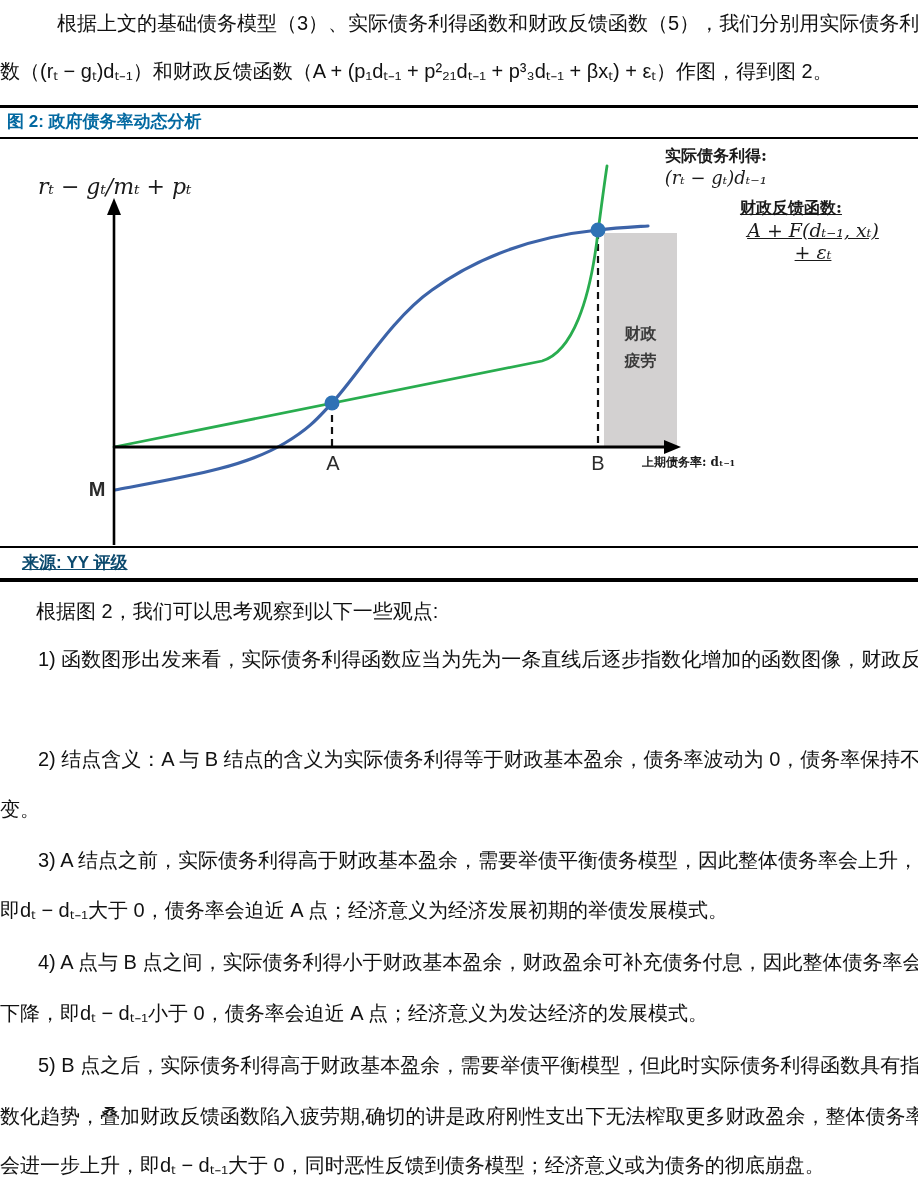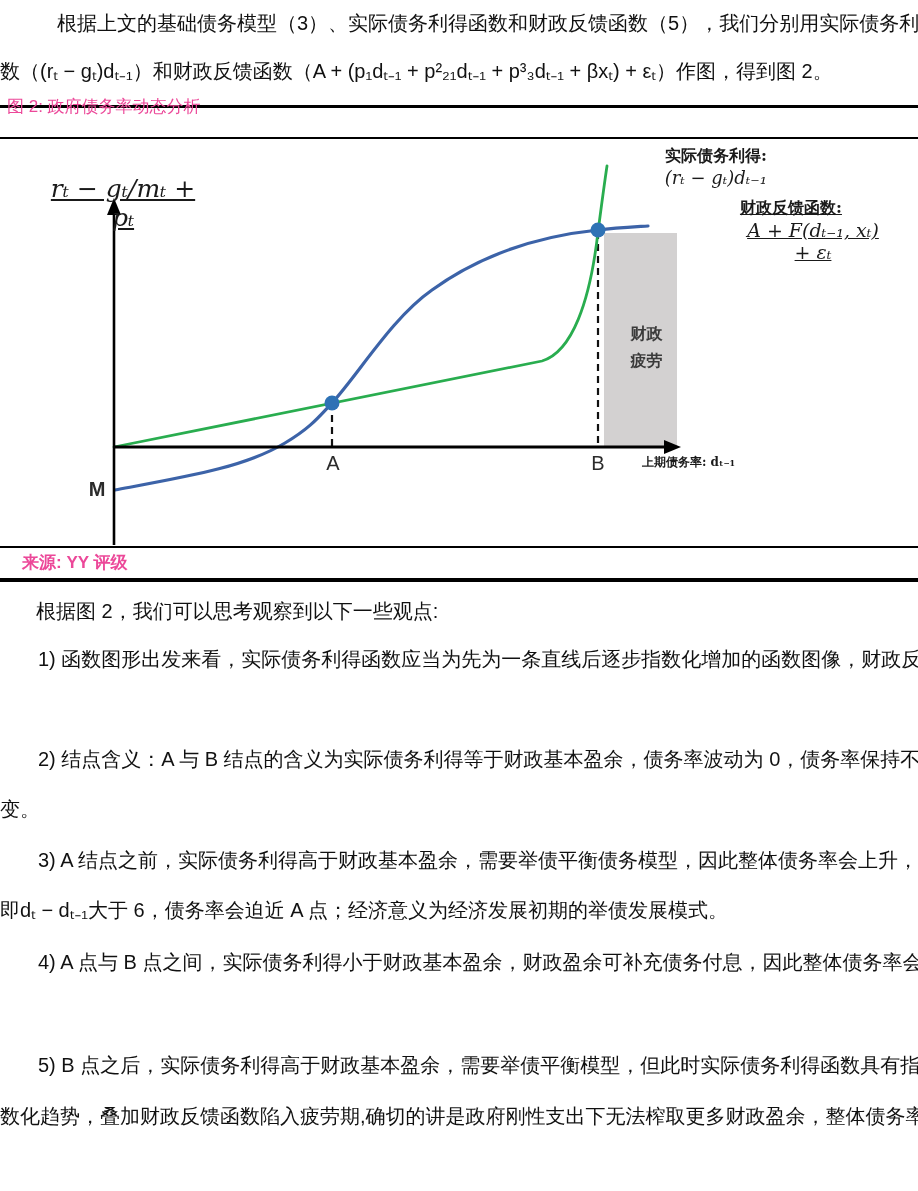--- a/index.html
+++ b/index.html
@@ -4,33 +4,33 @@
 <style>
   html,body{margin:0;padding:0;background:#ffffff;}
   #page{position:relative;width:918px;height:1191px;background:#fff;overflow:hidden;
         font-family:"Liberation Sans",sans-serif;color:#000;}
   .tline{position:absolute;left:0;width:918px;font-size:20px;line-height:26px;
          white-space:nowrap;color:#111;}
   .ind-intro{padding-left:57px;}
   .ind-lead{padding-left:36px;}
   .ind-num{padding-left:38px;}
   .hrule{position:absolute;left:0;width:918px;background:#000;}
-  .fig-title{position:absolute;left:7px;top:95px;font-size:17px;font-weight:normal;color:#ec4899;}
-  .fig-source{position:absolute;left:22px;top:551px;font-size:17px;font-weight:bold;color:#ec4899;}
+  .fig-title{position:absolute;left:7px;top:110px;font-size:17px;font-weight:bold;color:#0369a1;}
+  .fig-source{position:absolute;left:22px;top:551px;font-size:17px;font-weight:bold;color:#0c4a6e;text-decoration:underline;}
   .chart-label{position:absolute;font-family:"DejaVu Serif",serif;color:#1a1a1a;}
   .math{font-style:italic;}
-  #ylabel{left:38px;top:174px;width:170px;font-size:25px;text-align:center;text-decoration:underline;}
+  #ylabel{left:38px;top:174px;width:170px;font-size:22px;text-align:left;}
   #green-label{left:592px;top:146px;width:175px;text-align:right;}
   #green-label .l1{font-size:16px;font-weight:bold;}
   #green-label .l2{font-size:18px;}
   #blue-label{left:697px;top:198px;width:188px;text-align:center;text-decoration:underline;}
   #blue-label .l1{font-size:16px;font-weight:bold;}
   #blue-label .l2{font-size:19px;margin-left:44px;}
   #region-label{left:604px;top:320px;width:73px;text-align:center;font-size:16px;
-                line-height:27px;font-weight:bold;color:#3a3a3a;padding-left:6px;}
+                line-height:27px;font-weight:bold;color:#3a3a3a;}
   .pt-label{position:absolute;font-size:20px;color:#2b2b2b;font-family:"Liberation Sans",sans-serif;}
   #lblA{left:322px;top:452px;width:22px;text-align:center;}
   #lblB{left:587px;top:452px;width:22px;text-align:center;}
   #lblM{left:86px;top:478px;width:22px;text-align:center;font-weight:bold;}
   #xlabel{left:642px;top:454px;font-size:12px;font-weight:bold;}
   #chart-svg{position:absolute;left:0;top:140px;}
 </style>
 </head>
 <body>
 
@@ -84,20 +84,22 @@
   <div class="hrule" style="top:578px;height:4px"></div>
 
   <div class="tline ind-lead" style="top:598px">根据图 2，我们可以思考观察到以下一些观点:</div>
 
   <div class="tline ind-num" style="top:646px">1) 函数图形出发来看，实际债务利得函数应当为先为一条直线后逐步指数化增加的函数图像，财政反</div>
 
   <div class="tline ind-num" style="top:746px">2) 结点含义：A 与 B 结点的含义为实际债务利得等于财政基本盈余，债务率波动为 0，债务率保持不</div>
   <div class="tline" style="top:796px">变。</div>
 
   <div class="tline ind-num" style="top:847px">3) A 结点之前，实际债务利得高于财政基本盈余，需要举债平衡债务模型，因此整体债务率会上升，</div>
-  <div class="tline" style="top:897px">即dₜ − dₜ₋₁大于 6，债务率会迫近 A 点；经济意义为经济发展初期的举债发展模式。</div>
+  <div class="tline" style="top:897px">即dₜ − dₜ₋₁大于 0，债务率会迫近 A 点；经济意义为经济发展初期的举债发展模式。</div>
 
   <div class="tline ind-num" style="top:949px">4) A 点与 B 点之间，实际债务利得小于财政基本盈余，财政盈余可补充债务付息，因此整体债务率会</div>
+  <div class="tline" style="top:1000px">下降，即dₜ − dₜ₋₁小于 0，债务率会迫近 A 点；经济意义为发达经济的发展模式。</div>
 
   <div class="tline ind-num" style="top:1052px">5) B 点之后，实际债务利得高于财政基本盈余，需要举债平衡模型，但此时实际债务利得函数具有指</div>
   <div class="tline" style="top:1103px">数化趋势，叠加财政反馈函数陷入疲劳期,确切的讲是政府刚性支出下无法榨取更多财政盈余，整体债务率</div>
+  <div class="tline" style="top:1152px">会进一步上升，即dₜ − dₜ₋₁大于 0，同时恶性反馈到债务模型；经济意义或为债务的彻底崩盘。</div>
 
 </div>
 
 </body></html>

